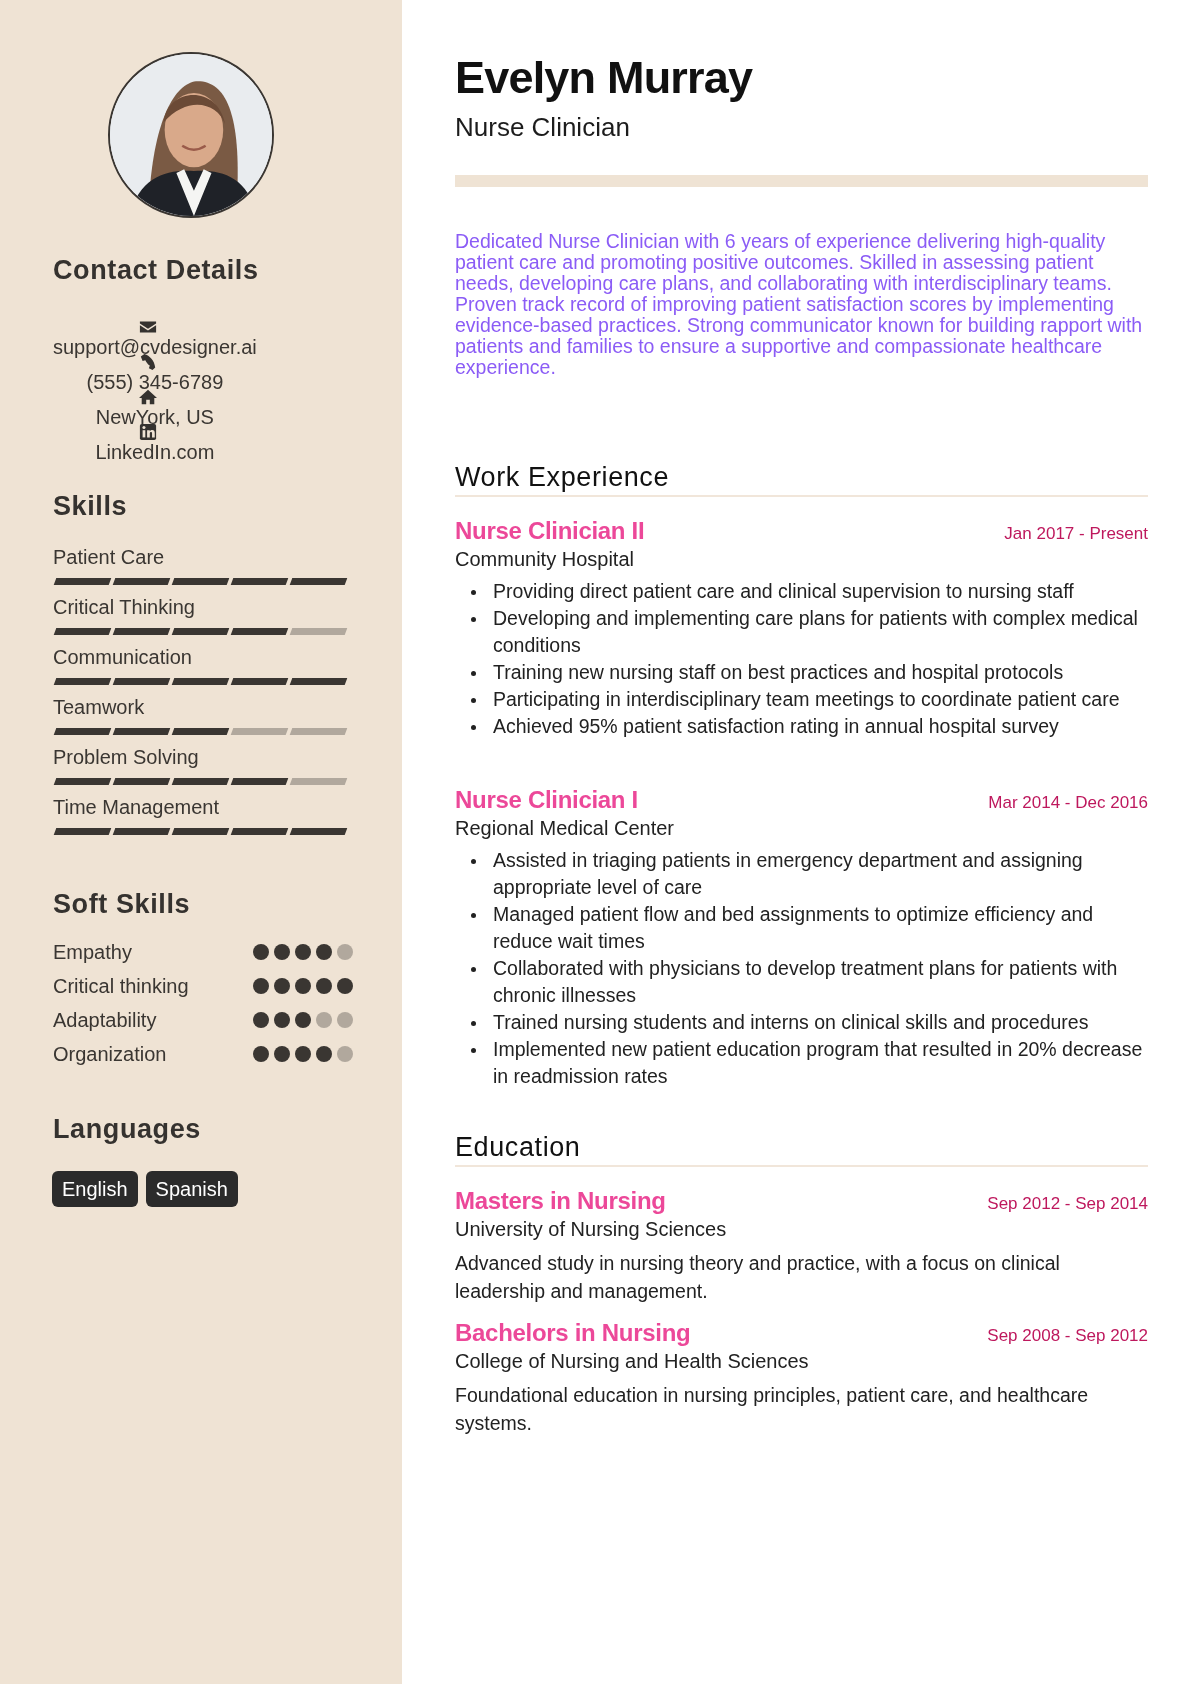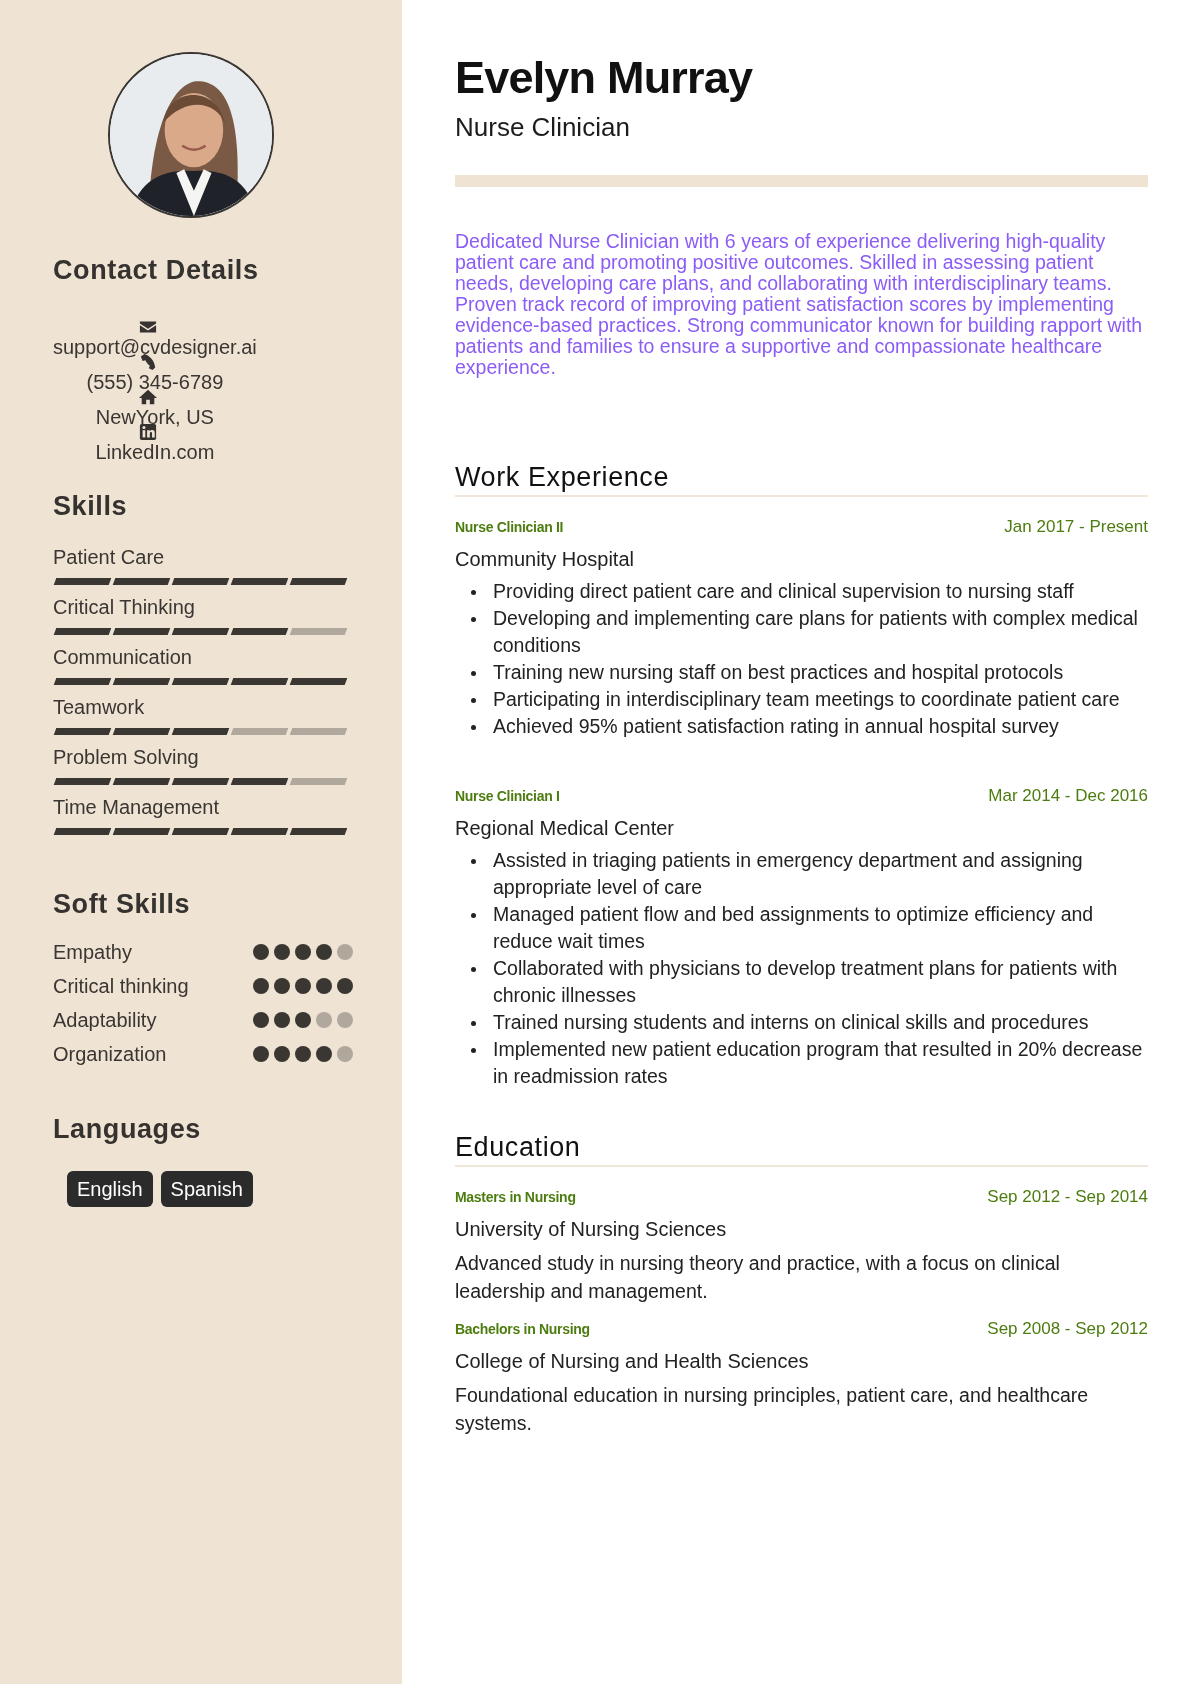--- a/index.html
+++ b/index.html
@@ -44,21 +44,21 @@
 
   
   .soft { position: absolute; left: 53px; top: 935px; width: 300px; }
   .soft-row { display: flex; align-items: center; justify-content: space-between; height: 34px; }
   .soft-label { font-size: 20px; color: #3a3632; }
   .dots { display: flex; gap: 5px; margin-right: 0; }
   .dot { width: 16px; height: 16px; border-radius: 50%; background: #3a3632; }
   .dot.off { background: #b1a89d; }
 
   
-  .langs { position: absolute; left: 67px; top: 1171px; display: flex; gap: 8px; }
+  .langs { position: absolute; left: 52px; top: 1171px; display: flex; gap: 8px; }
   .pill {
     background: #2b2b2b; color: #ffffff; font-size: 20px; height: 36px; line-height: 36px;
     padding: 0 10px; border-radius: 6px;
   }
 
   
   .name { position: absolute; left: 0; top: 52px; font-size: 45px; font-weight: 700; color: #111; letter-spacing: -0.8px; }
   .role { position: absolute; left: 0; top: 112px; font-size: 26px; color: #1c1c1c; }
   .accent-bar { position: absolute; left: 0; top: 175px; width: 693px; height: 12px; background: #efe3d4; }
 
@@ -68,22 +68,22 @@
   }
 
   .sec-h {
     position: absolute; left: 0; width: 693px; font-size: 27px; font-weight: 500;
     letter-spacing: 0.6px; color: #111; padding-bottom: 2px;
     border-bottom: 2px solid #f1e6da;
   }
 
   .entry { position: absolute; left: 0; width: 693px; }
   .entry-head { display: flex; justify-content: space-between; align-items: baseline; height: 28px; }
-  .entry-title { font-size: 14px; font-weight: 700; color: #4d7c0f; letter-spacing: -0.3px; }
-  .entry-date { font-size: 17px; color: #4d7c0f; }
+  .entry-title { font-size: 24px; font-weight: 700; color: #ec4899; letter-spacing: -0.3px; }
+  .entry-date { font-size: 17px; color: #be185d; }
   .entry-org { font-size: 20px; color: #222; height: 28px; line-height: 28px; }
   .bullets { list-style: none; margin-top: 5px; }
   .bullets li {
     position: relative; padding-left: 38px; font-size: 19.5px; line-height: 27px; color: #222;
   }
   .bullets li::before {
     content: ""; position: absolute; left: 16px; top: 12px; width: 5px; height: 5px;
     border-radius: 50%; background: #222;
   }
   .entry-desc { font-size: 19.5px; line-height: 28px; color: #222; margin-top: 6px; }

